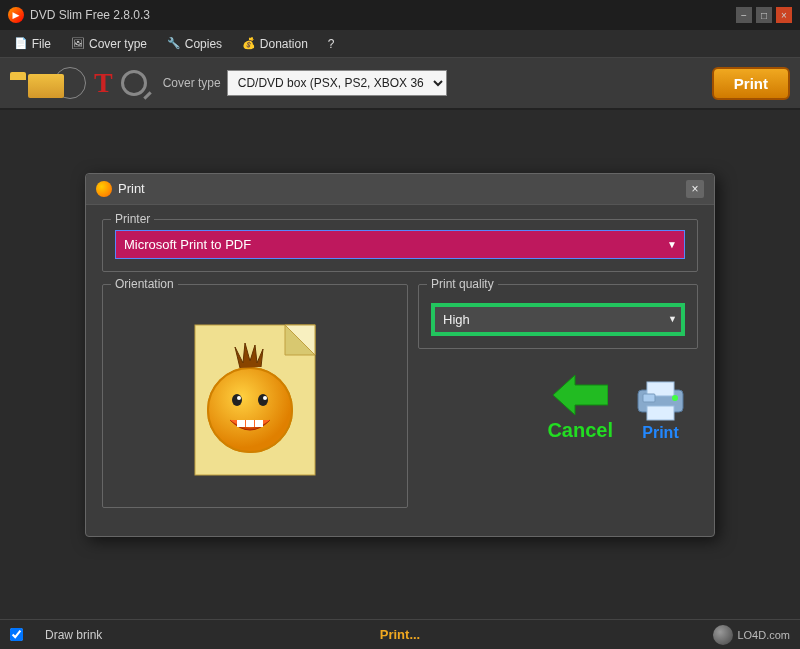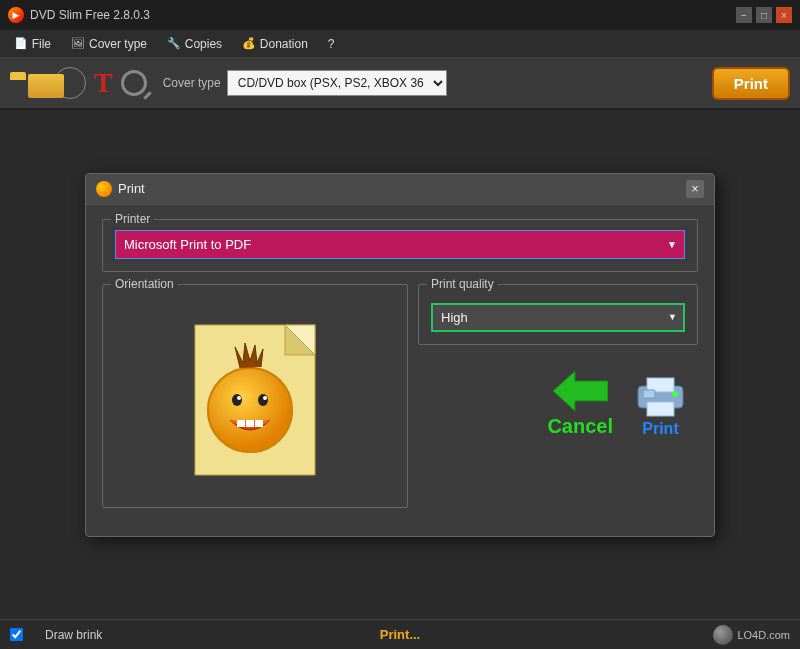--- a/index.html
+++ b/index.html
@@ -352,21 +352,21 @@
 
     
     .small-select-wrapper {
       position: relative;
       margin-top: 8px;
     }
     .small-select-wrapper select {
       width: 100%;
       background: #4a4a4a;
       color: #eee;
-      border: 2px solid #22c55e;
+      border: 4px solid #22c55e;
       padding: 5px 26px 5px 8px;
       font-size: 13px;
       cursor: pointer;
       appearance: none;
       -webkit-appearance: none;
     }
     .small-select-wrapper::after {
       content: '▼';
       position: absolute;
       right: 8px;

